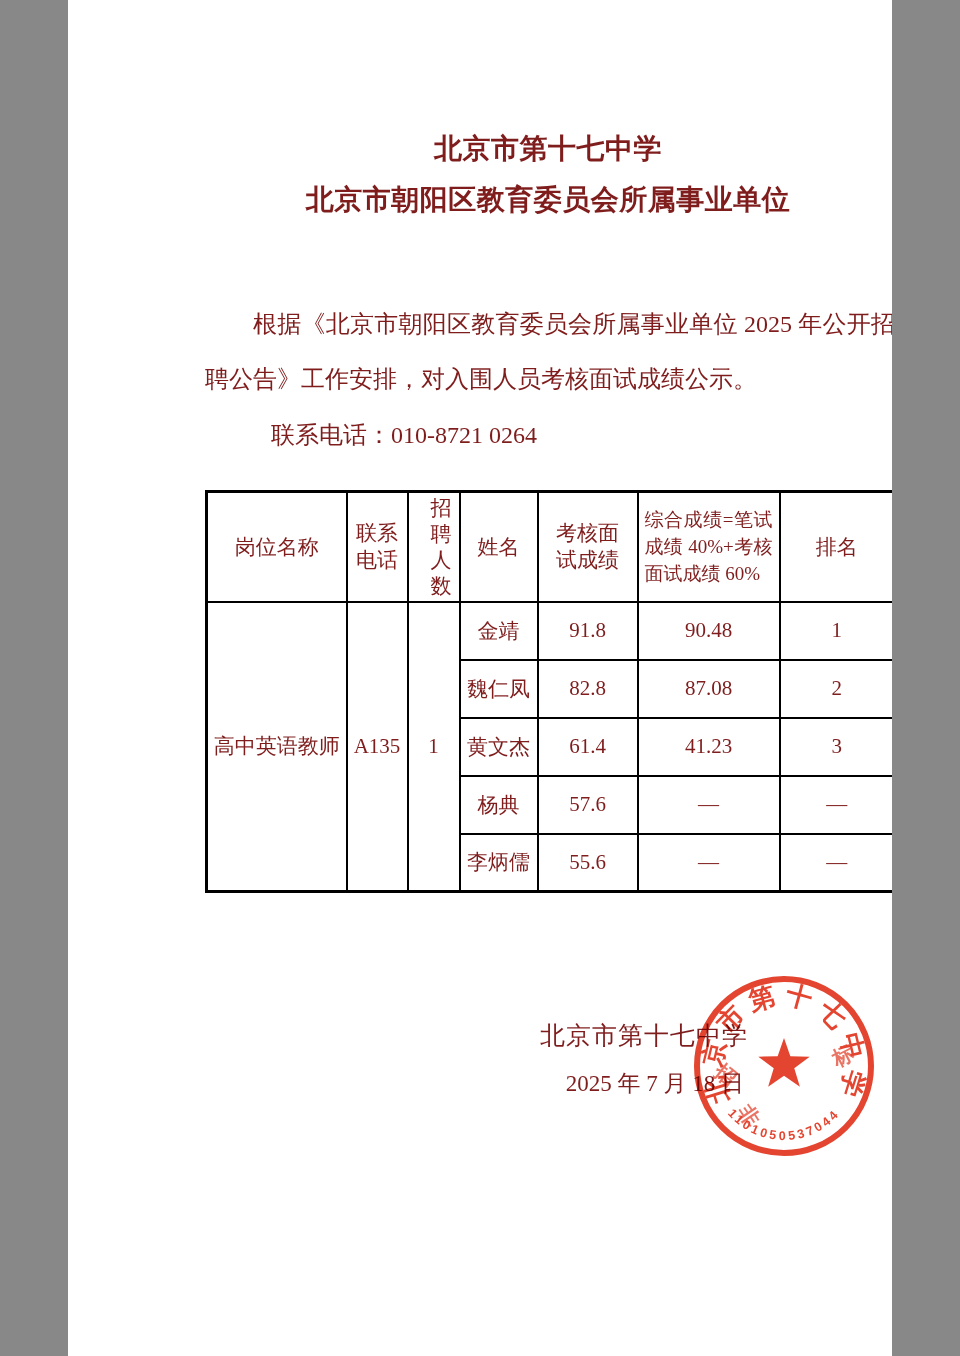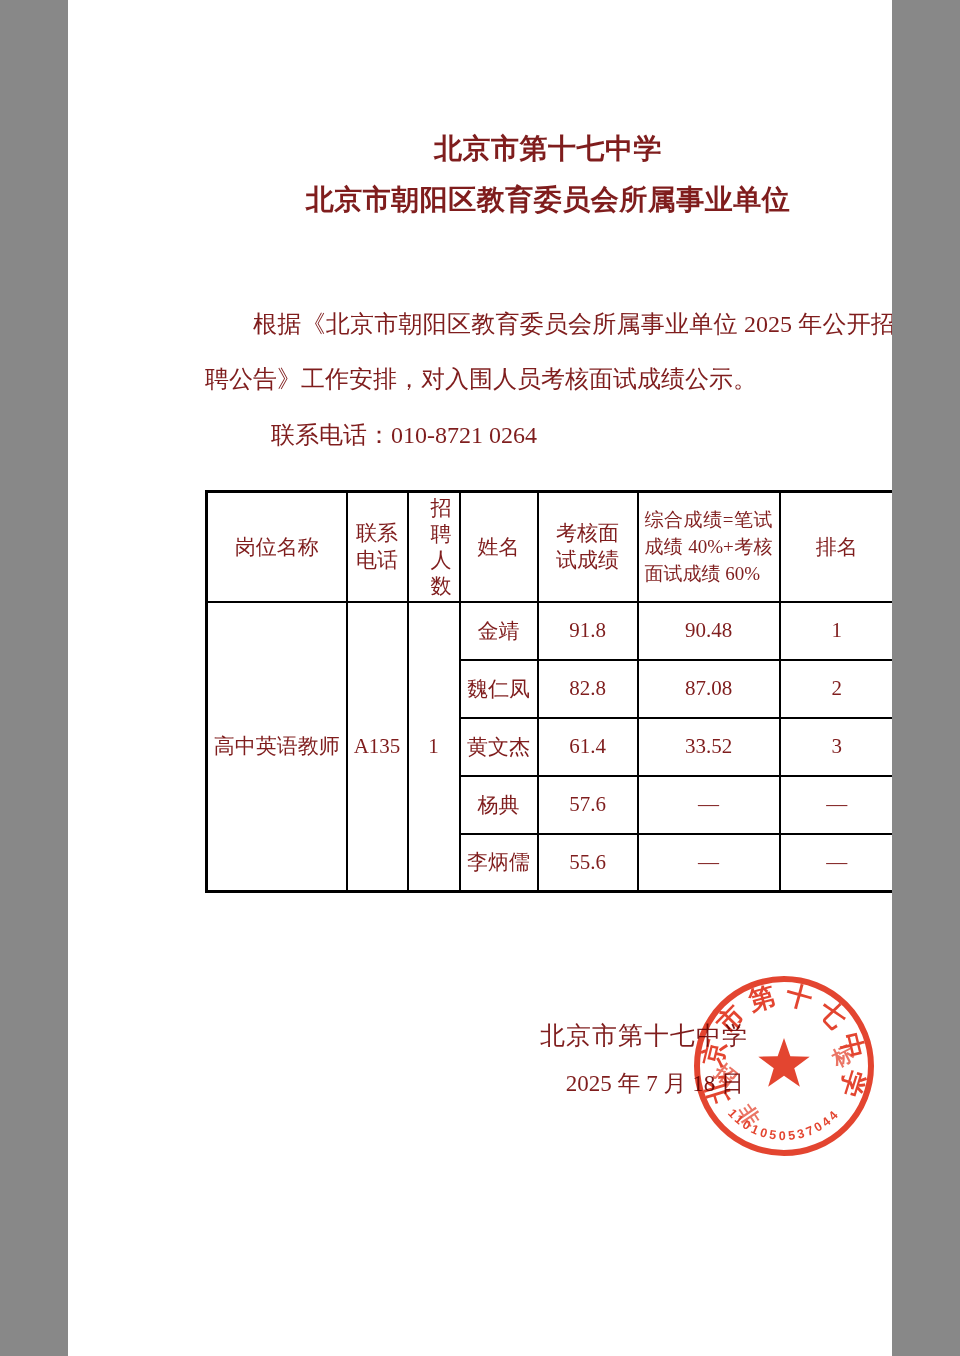--- a/index.html
+++ b/index.html
@@ -173,21 +173,21 @@
       </tr>
       <tr>
         <td>魏仁凤</td>
         <td>82.8</td>
         <td>87.08</td>
         <td>2</td>
       </tr>
       <tr>
         <td>黄文杰</td>
         <td>61.4</td>
-        <td>33.52</td>
+        <td>41.23</td>
         <td>3</td>
       </tr>
       <tr>
         <td>杨典</td>
         <td>57.6</td>
         <td>—</td>
         <td>—</td>
       </tr>
       <tr>
         <td>李炳儒</td>

